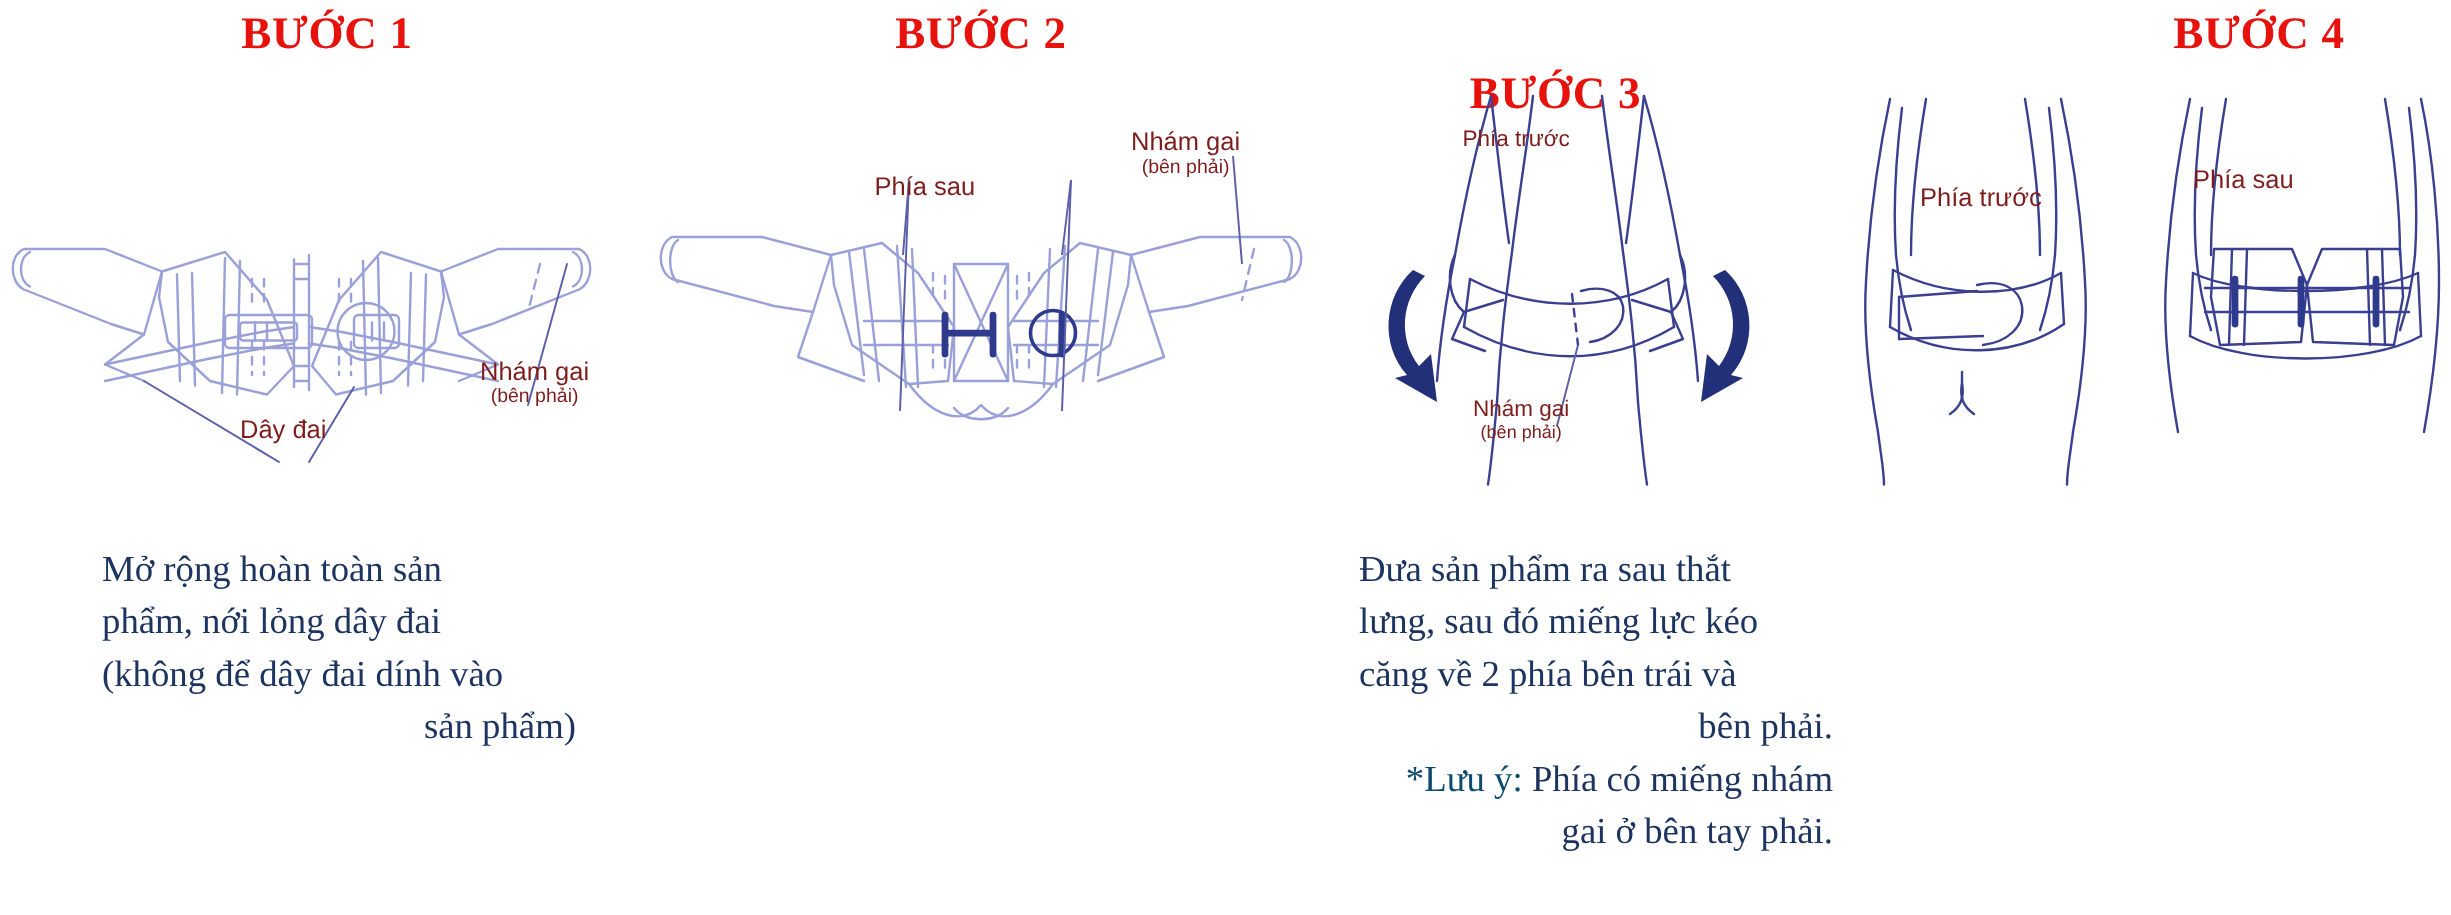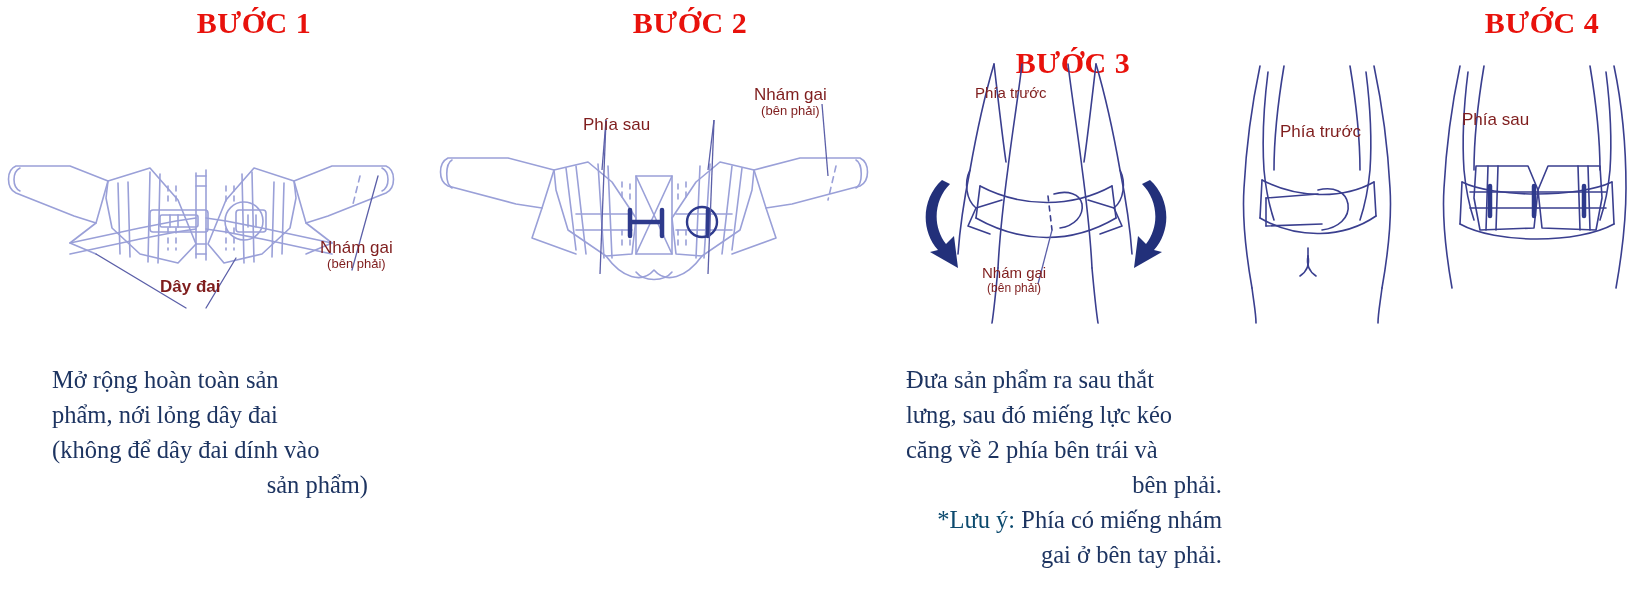--- a/index.html
+++ b/index.html
@@ -23,21 +23,20 @@
   .step-title{
     position:absolute;top:6px;left:0;width:100%;
     text-align:center;
     color:#e8120c;
     font-family:"Liberation Serif", serif;
     font-weight:bold;
     font-size:30px;
     letter-spacing:.5px;
     line-height:34px;
     white-space:nowrap;
-    padding-left:36px;
   }
   #col3 .step-title{left:-10px;margin-top:40px;}
   #col4 .step-title{left:78px;}
 
   
   .art{position:absolute;left:0;top:58px;width:100%;height:265px;}
   .art svg{display:block;width:100%;height:100%;overflow:visible;}
 
   
   .anno{
@@ -55,21 +54,21 @@
   .caption{
     position:absolute;
     color:#1d3461;
     font-family:"Liberation Serif", serif;
     font-size:24.5px;
     line-height:35px;
     text-align:justify;
     text-justify:inter-word;
   }
   .caption .lastline{text-align:right;}
-  #cap1{left:52px;top:362px;width:316px;}
+  #cap1{left:68px;top:362px;width:316px;}
   #cap2{left:470px;top:362px;width:316px;}
   .note-red{color:#0c4a6e;}
 </style>
 </head>
 <body>
 
 <div class="sheet">
 
   <div class="col" id="col1">
     <div class="step-title">BƯỚC 1</div>
@@ -131,21 +130,21 @@
           <path d="M248 157 L248 169"></path>
           <path d="M256 157 L256 169"></path>
 
           <path d="M96 196 L186 250" stroke="#5b5fa8" stroke-width="1.3"></path>
           <path d="M236 200 L206 250" stroke="#5b5fa8" stroke-width="1.3"></path>
           <path d="M378 118 L352 212" stroke="#5b5fa8" stroke-width="1.3"></path>
         </g>
       </svg>
     </div>
 
-    <div class="anno center" style="left:160px;top:277px;font-weight:bold;">
+    <div class="anno center" style="left:160px;top:277px;">
       <span class="main">Dây đai</span>
     </div>
     <div class="anno center" style="left:320px;top:238px;">
       <span class="main">Nhám gai</span>
       <span class="sub">(bên phải)</span>
     </div>
 
     <div class="caption" id="cap1">
       <div>Mở rộng hoàn toàn sản</div>
       <div>phẩm, nới lỏng dây đai</div>

